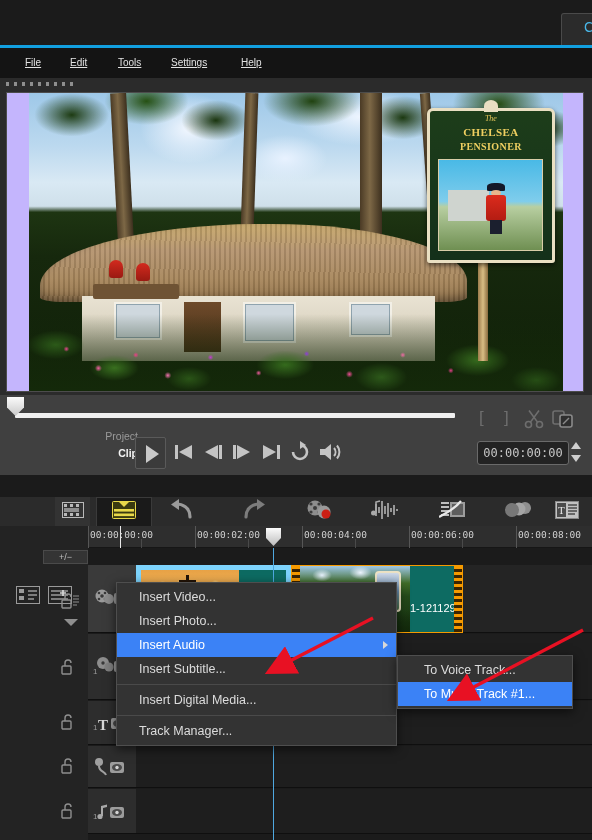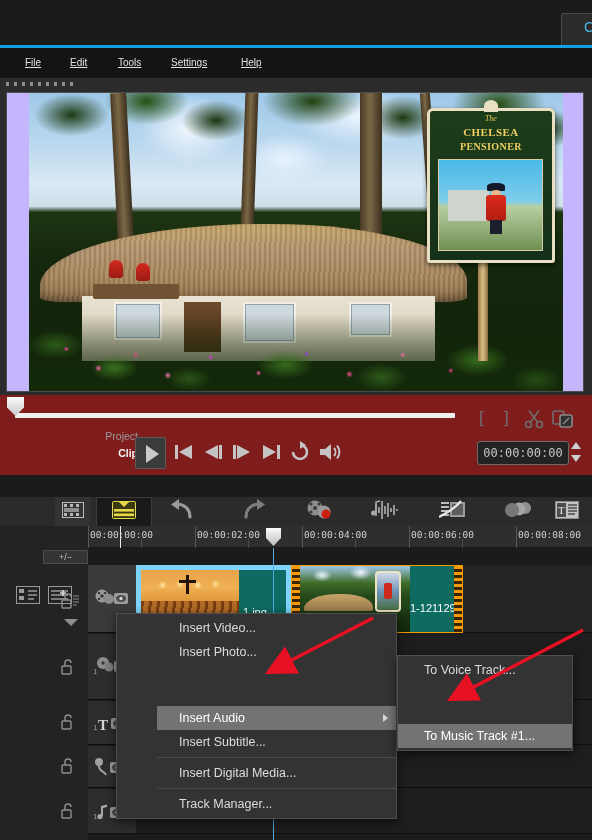--- a/index.html
+++ b/index.html
@@ -195,21 +195,21 @@
   .pens-legs{ position:absolute; left:22%; top:74%; width:56%; height:26%;
               background:#1b1f2e; }
   .sign-finial{
     position:absolute; left:44%; top:-7%; width:12%; height:8%;
     background:#e9dfc2; border-radius:50% 50% 0 0;
   }
 
   
   .player-bar{
     position:absolute; left:0; top:395px; width:592px; height:80px;
-    background:#7f1d1d;
+    background:#404040;
   }
   .scrub-row{ position:absolute; left:0; top:0; width:470px; height:30px; }
   .scrub-track{
     position:absolute; left:15px; top:18px; width:440px; height:5px;
     background:#f0f0f0; border-radius:1px;
   }
   .scrub-handle{
     position:absolute; left:7px; top:2px; width:17px; height:19px;
     background:linear-gradient(to bottom,#fbfbfb,#c9c9c9);
     clip-path:polygon(0 0,100% 0,100% 55%,50% 100%,0 55%);
@@ -376,21 +376,21 @@
   .ctxmenu{
     position:absolute; background:#333333;
     border:1px solid #4e4e4e; box-shadow:0 3px 10px rgba(0,0,0,.6);
     padding:2px 0;
   }
   .ctx-item{
     position:relative; height:24px; line-height:24px;
     padding:0 28px 0 22px; font-size:12.5px; color:#dcdcdc;
     white-space:nowrap; cursor:default;
   }
-  .ctx-item.hi{ background:#737373; color:#ffffff;margin-top:42px; }
+  .ctx-item.hi{ background:#3b82f6; color:#ffffff; }
   .ctx-sep{ height:1px; margin:3px 0; background:#4a4a4a; }
   .ctx-arrow{
     position:absolute; right:8px; top:8px; width:0;height:0;
     border-left:5px solid #d8d8d8; border-top:4px solid transparent;
     border-bottom:4px solid transparent;
   }
 
   
   .arrow-svg{ position:absolute; left:0; top:0; width:592px; height:840px;
               pointer-events:none; }
@@ -805,21 +805,21 @@
           <div class="minisign"></div>
         </div>
       </div>
       <div class="clip-name" style="left:118px;top:36px">1-12112911</div>
       <div class="clip-sprockets" style="right:0"></div>
     </div>
 
     <div class="playhead-line" style="left:273px"></div>
   </div>
 
-  <div class="ctxmenu" style="left:116px; top:613px; width:281px;padding-left:40px;">
+  <div class="ctxmenu" style="left:116px; top:582px; width:281px;">
     <div class="ctx-item">
       <span>Insert Video...</span>
     </div>
     <div class="ctx-item">
       <span>Insert Photo...</span>
     </div>
     <div class="ctx-item hi">
       <span>Insert Audio</span>
       <span class="ctx-arrow"></span>
     </div>

